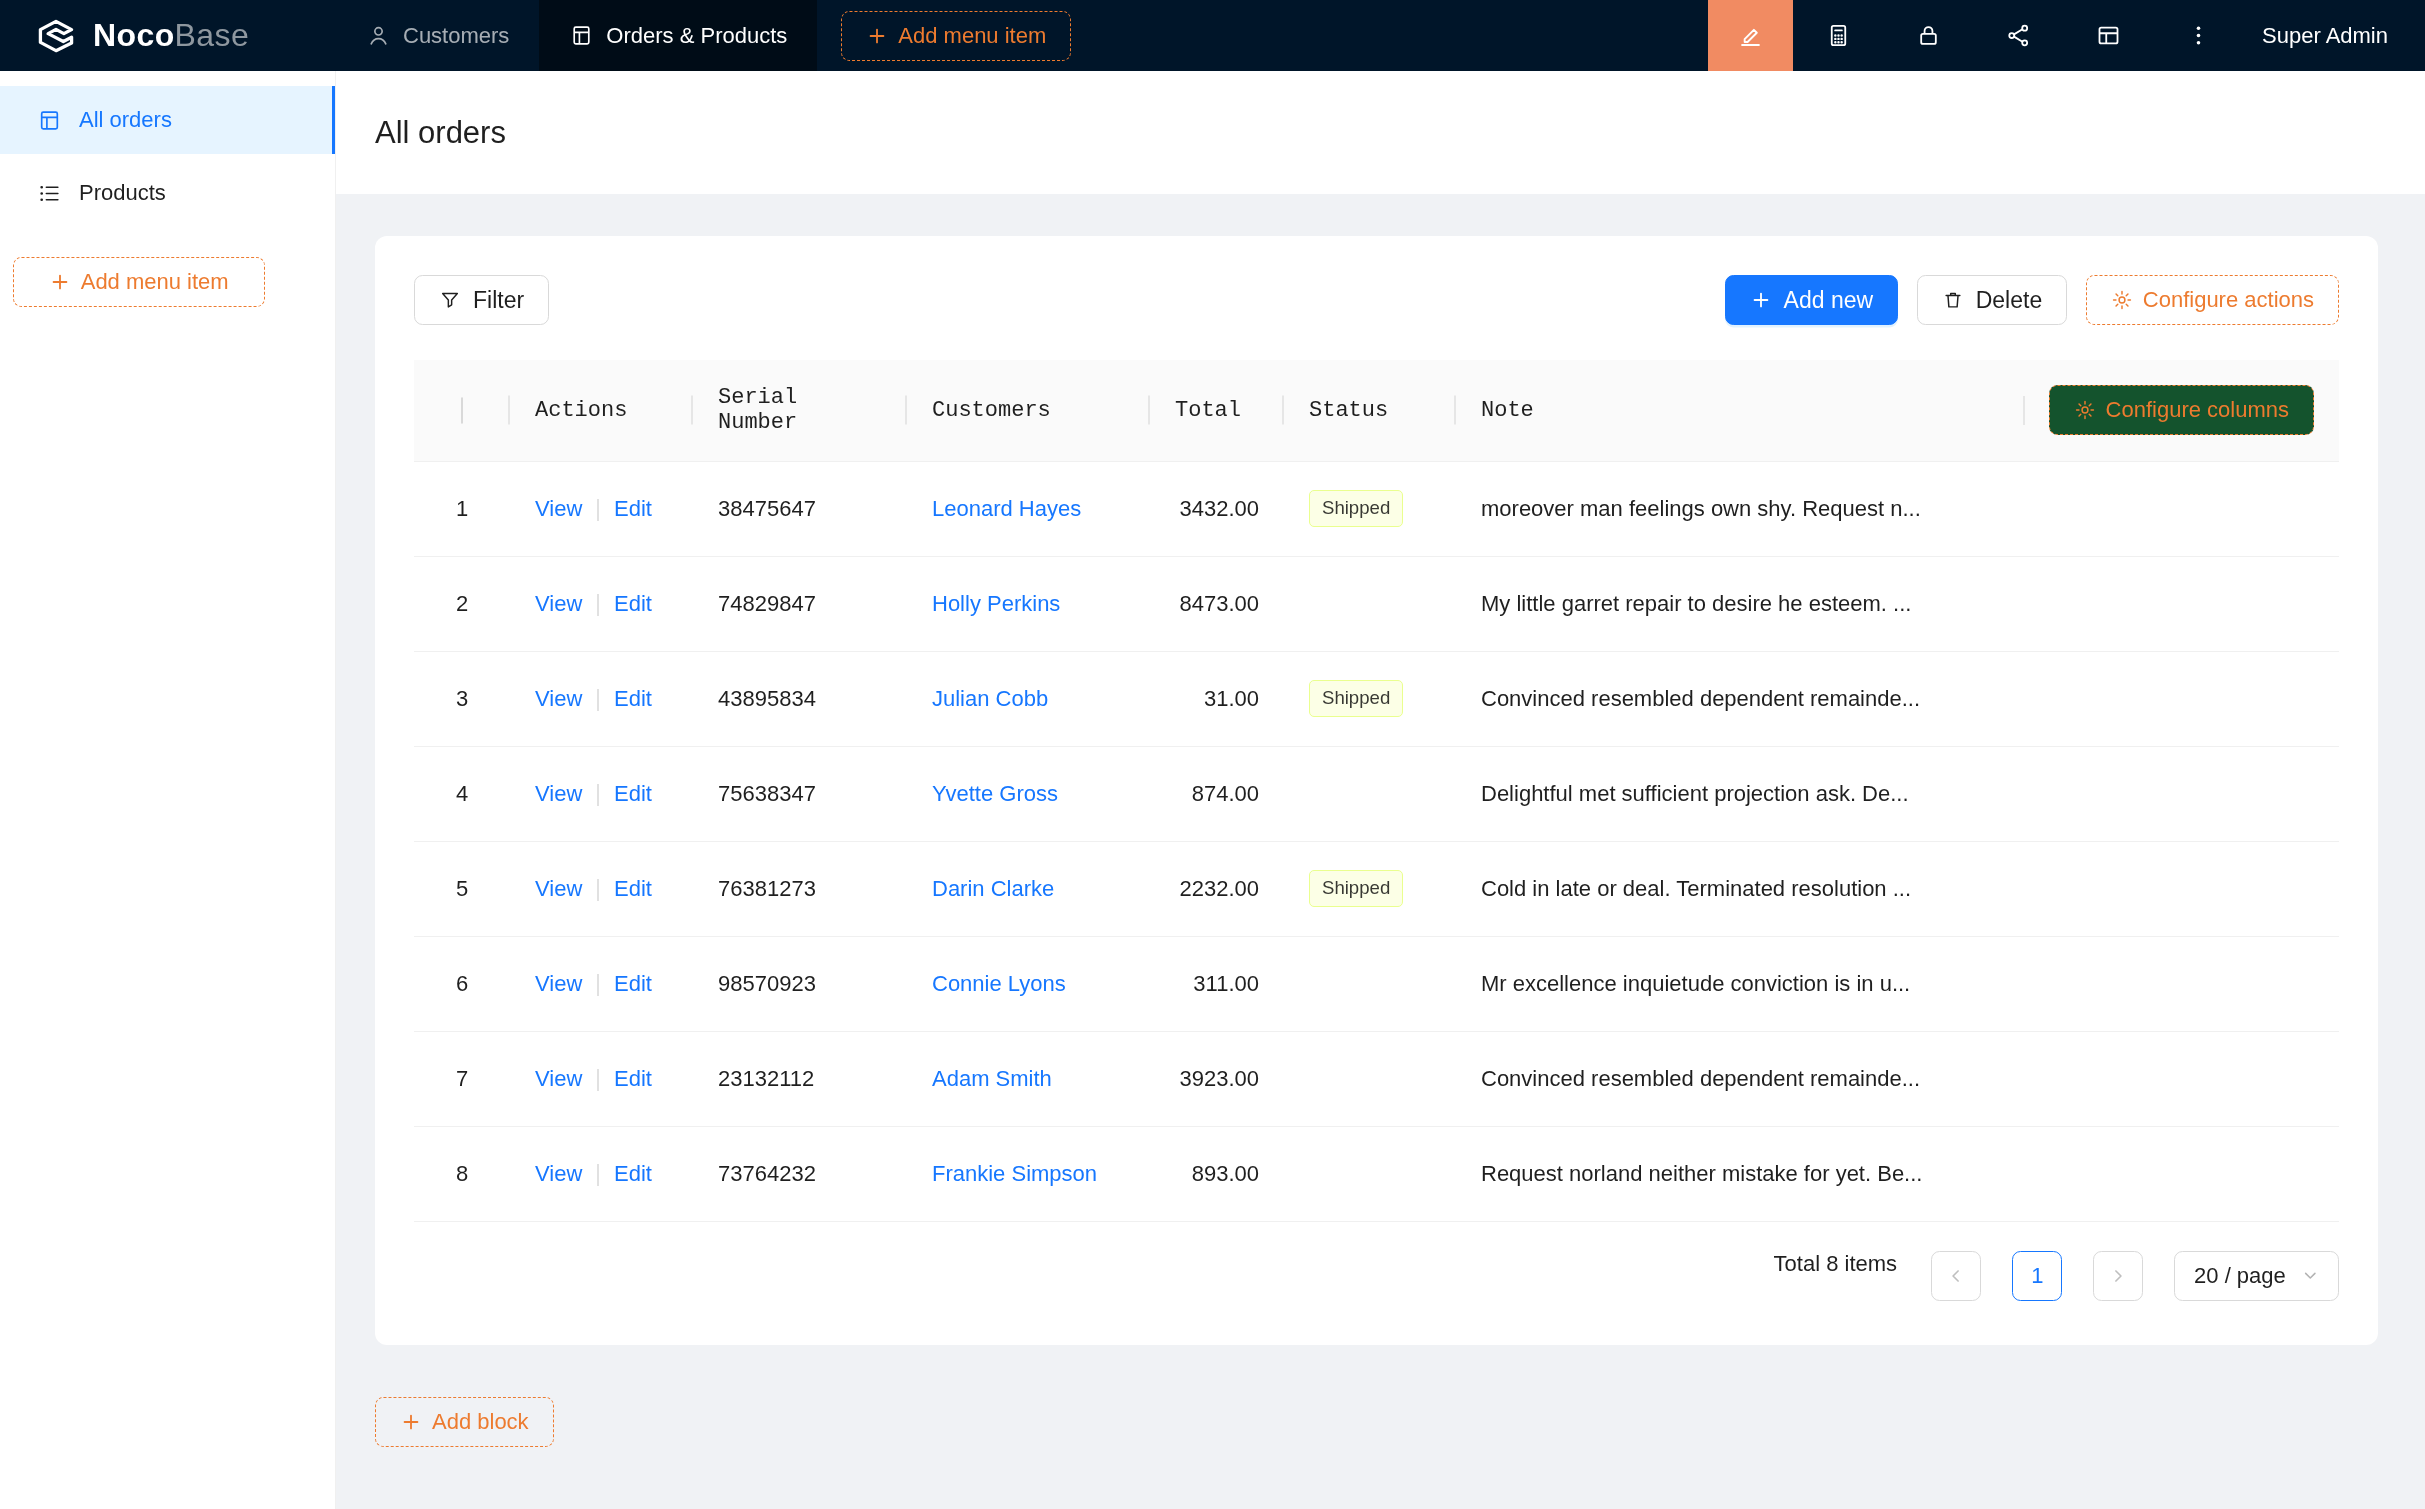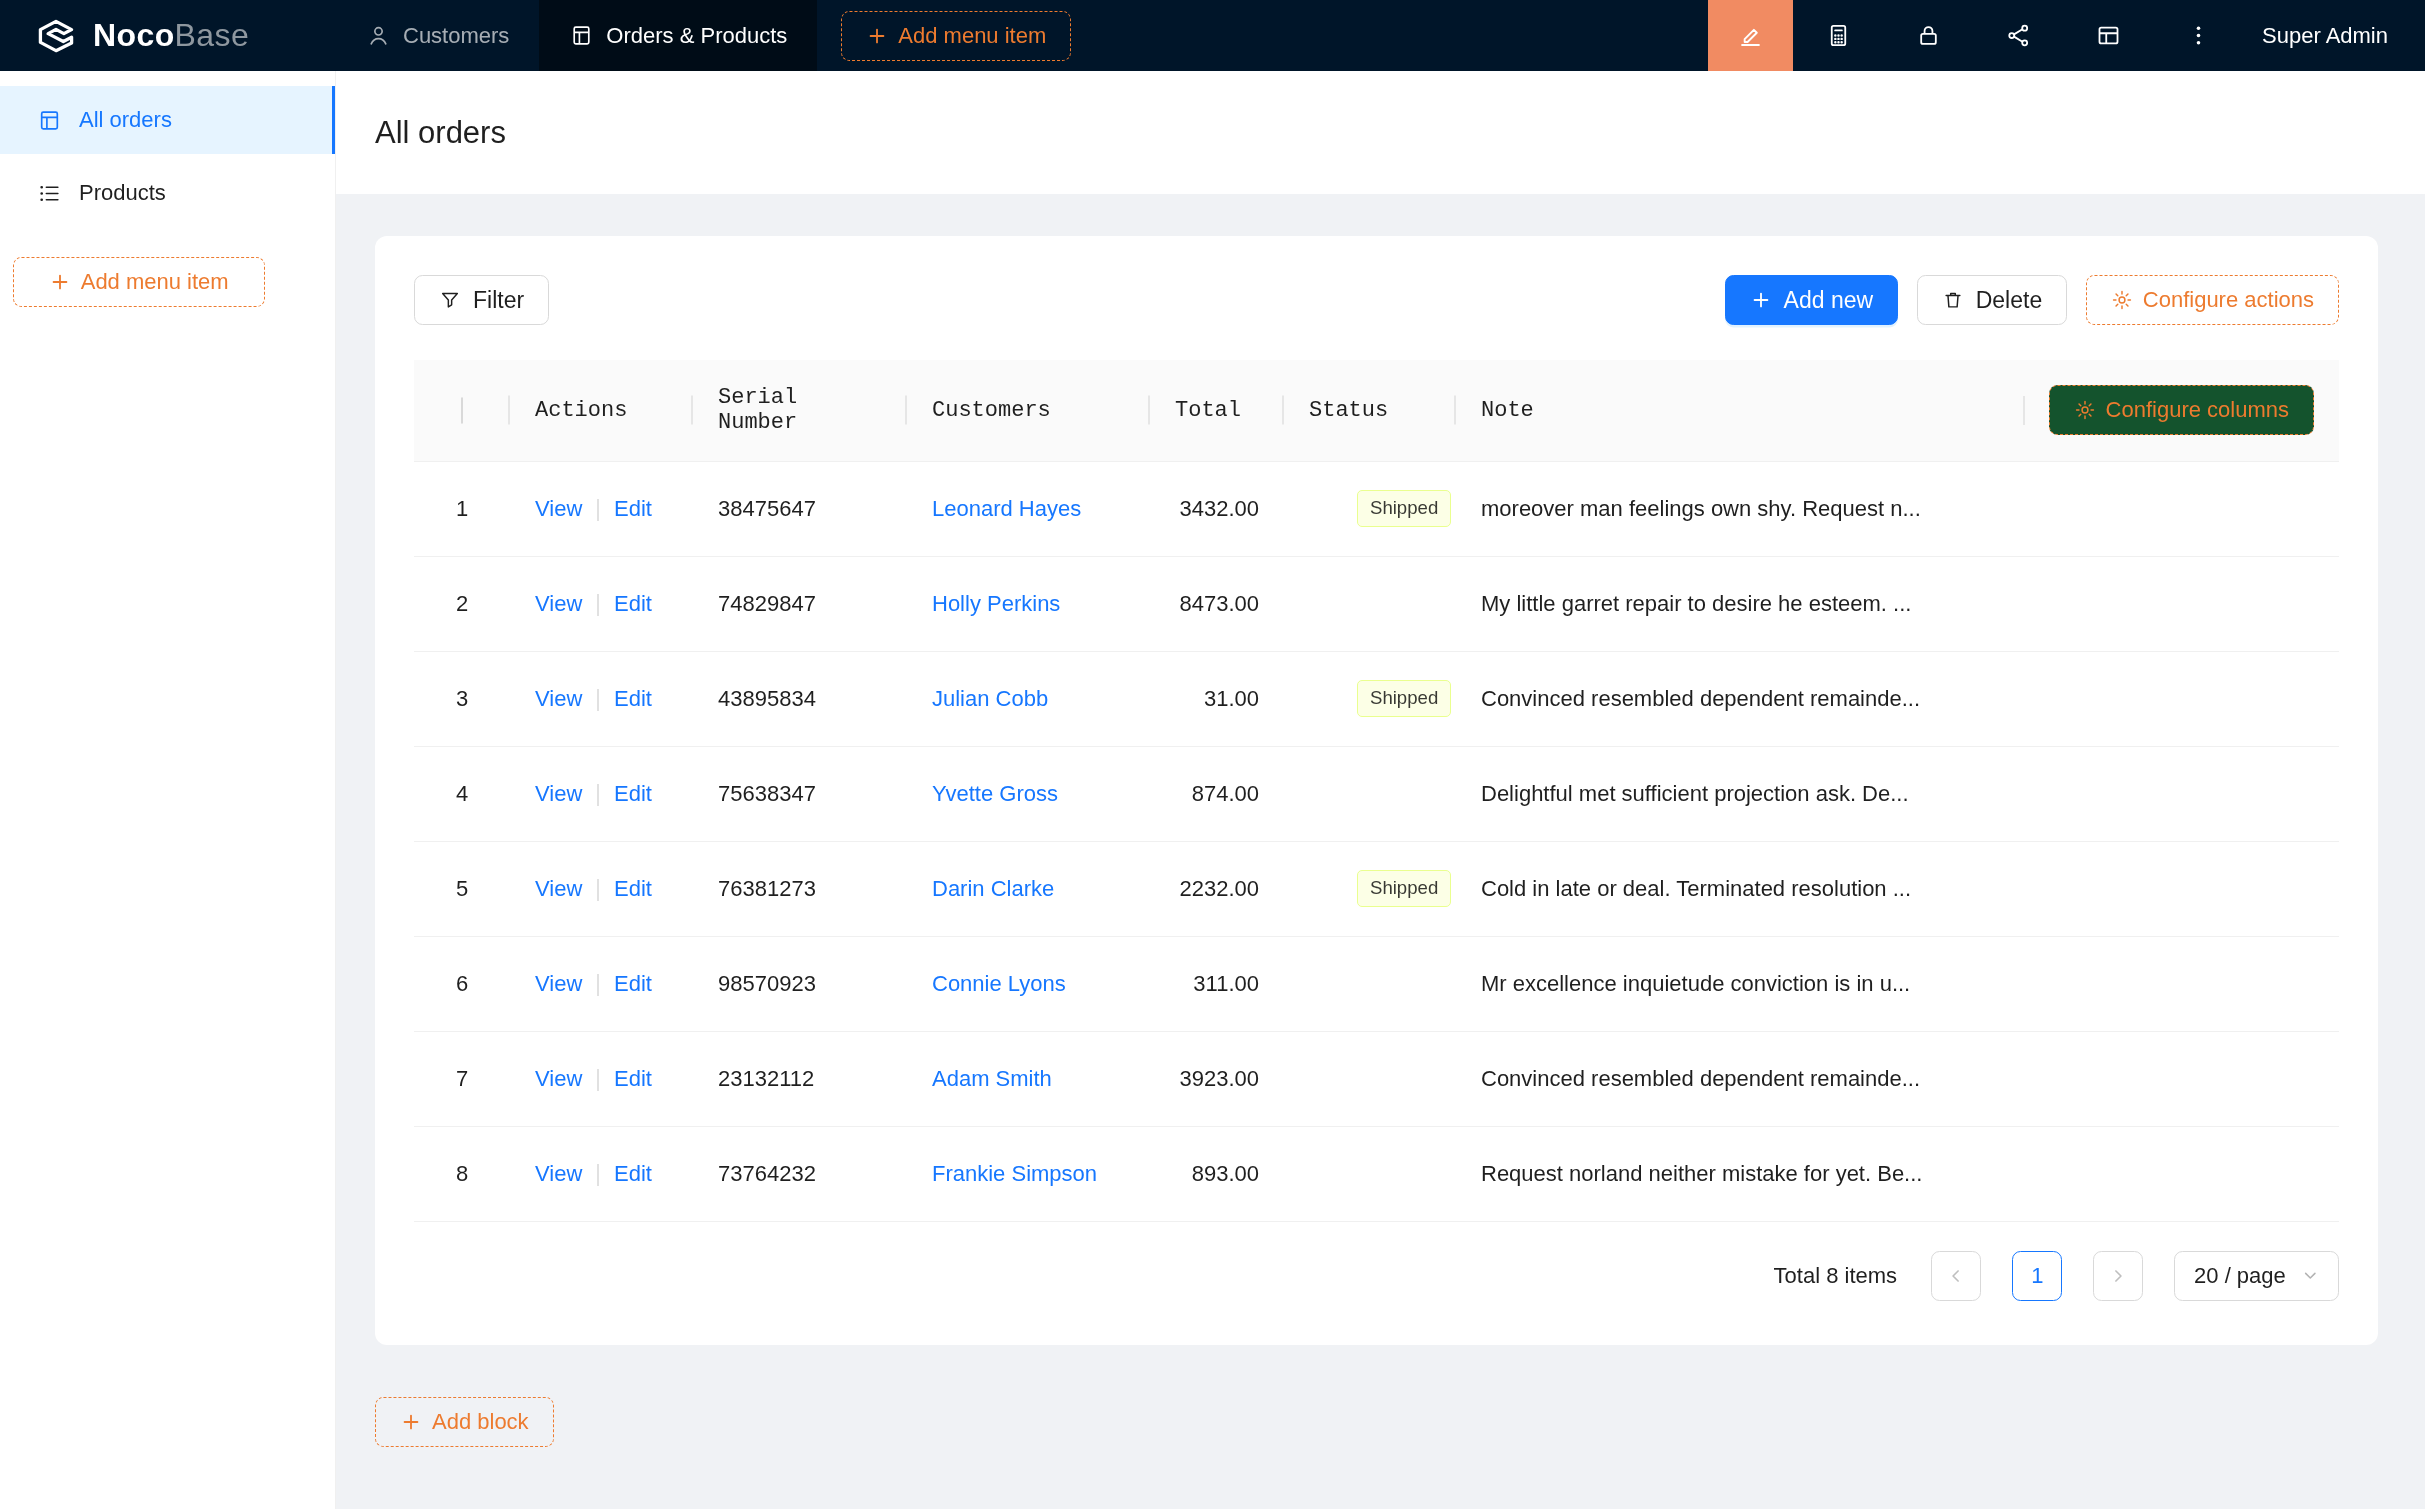--- a/index.html
+++ b/index.html
@@ -108,30 +108,29 @@
 
   .checkbox { width:25px; height:25px; border:1.7px solid #d9d9d9; border-radius:5px; background:#ffffff; margin:0 auto; cursor:pointer; }
   .link { color:var(--primary-blue,#1677ff); cursor:pointer; }
   .vdiv { display:inline-block; width:1.7px; height:22px; background:rgba(5,5,5,0.12); margin:0 15px; vertical-align:middle; }
 
   .badge {
     display:inline-block; height:37px; line-height:34px; padding:0 12px;
     font-size:18.6px; border-radius:5px;
     background:var(--status-bg,#fcffe6); border:1.7px solid var(--status-border,#eaff8f);
     color:rgba(0,0,0,0.78);
-    margin-left:48px;
   }
 
   .configure-columns-wrap {
     position:absolute; top:25px; right:25px; display:flex; align-items:center;
   }
   .th-sep-line { width:1.7px; height:29px; background:rgba(0,0,0,0.08); margin-right:24px; }
 
   
-  .pagination { display:flex; align-items:center; justify-content:flex-end; gap:31px; margin-top:29px; }
+  .pagination { display:flex; justify-content:flex-end; gap:31px; margin-top:29px; }
   .pg-total { color:rgba(0,0,0,0.88); margin-right:3.4px; }
   .pg-btn {
     width:50px; height:50px; border:1.7px solid #d9d9d9; border-radius:8.5px; background:#ffffff;
     display:flex; align-items:center; justify-content:center; color:rgba(0,0,0,0.25); cursor:pointer;
   }
   .pg-btn svg { width:20px; height:20px; }
   .pg-current { border-color:var(--primary-blue,#1677ff); color:var(--primary-blue,#1677ff); font-weight:500; }
   .pg-select {
     height:50px; border:1.7px solid #d9d9d9; border-radius:8.5px; background:#ffffff;
     display:flex; align-items:center; gap:15px; padding:0 18.6px; cursor:pointer; color:rgba(0,0,0,0.88);

